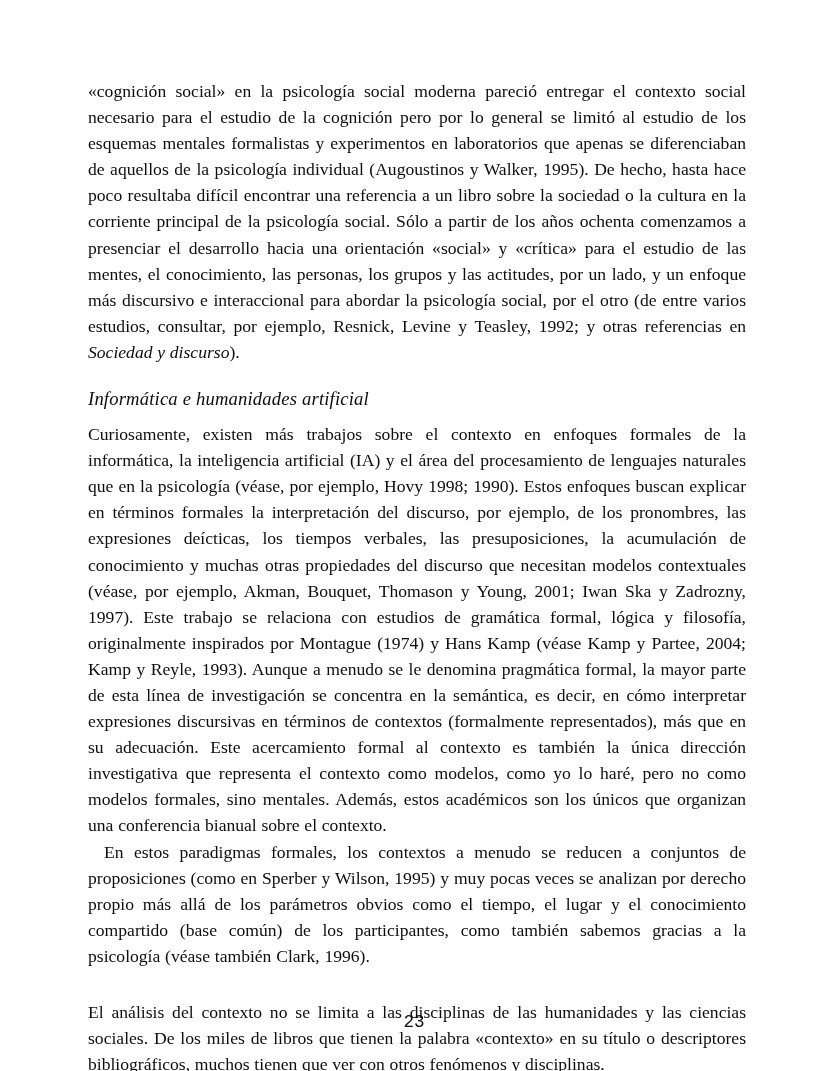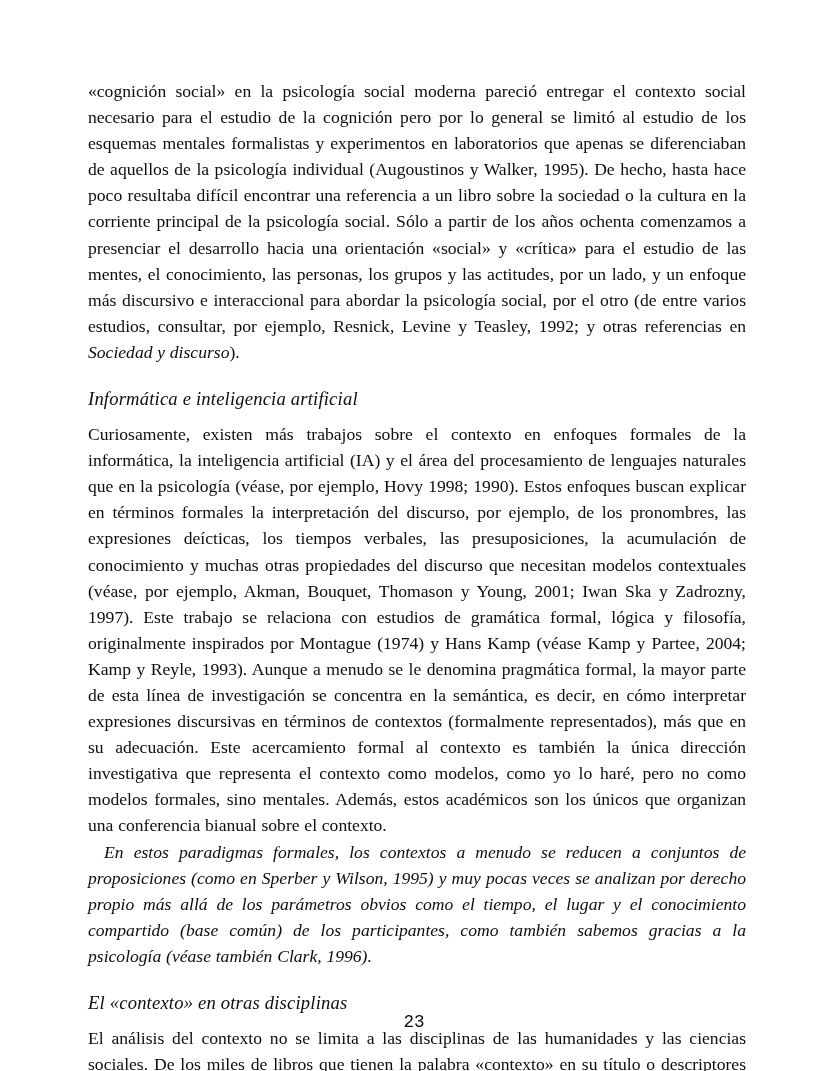--- a/index.html
+++ b/index.html
@@ -33,21 +33,20 @@
     margin: 0;
     font-size: 17.6px;
     line-height: 26.1px;
     text-align: justify;
     text-justify: inter-word;
     hyphens: none;
     word-spacing: 0.02em;
   }
   p.body-par.indented {
     text-indent: 16px;
-    font-style: italic;
   }
   h2.section-heading {
     margin: 0;
     font-size: 18.6px;
     line-height: 26px;
     font-style: italic;
     font-weight: normal;
     text-align: left;
     letter-spacing: 0.01em;
   }
@@ -71,31 +70,30 @@
 <body>
 
 <div class="page">
 
   <div class="text-column">
 
     <p class="body-par"><span>«cognición social» en la psicología social moderna pareció entregar el contexto social necesario para el estudio de la cognición pero por lo general se limitó al estudio de los esquemas mentales formalistas y experimentos en laboratorios que apenas se diferenciaban de aquellos de la psicología individual (Augoustinos y Walker, 1995). De hecho, hasta hace poco resultaba difícil encontrar una referencia a un libro sobre la sociedad o la cultura en la corriente principal de la psicología social. Sólo a partir de los años ochenta comenzamos a presenciar el desarrollo hacia una orientación «social» y «crítica» para el estudio de las mentes, el conocimiento, las personas, los grupos y las actitudes, por un lado, y un enfoque más discursivo e interaccional para abordar la psicología social, por el otro (de entre varios estudios, consultar, por ejemplo, Resnick, Levine y Teasley, 1992; y otras referencias en </span><span class="italic-title">Sociedad y discurso</span><span>).</span></p>
 
     <div class="gap-before-heading"></div>
 
-    <h2 class="section-heading">Informática e inteligencia artificial</h2>
+    <h2 class="section-heading">Informática e humanidades artificial</h2>
 
     <div class="gap-after-heading"></div>
 
     <p class="body-par">Curiosamente, existen más trabajos sobre el contexto en enfoques formales de la informática, la inteligencia artificial (IA) y el área del procesamiento de lenguajes naturales que en la psicología (véase, por ejemplo, Hovy 1998; 1990). Estos enfoques buscan explicar en términos formales la interpretación del discurso, por ejemplo, de los pronombres, las expresiones deícticas, los tiempos verbales, las presuposiciones, la acumulación de conocimiento y muchas otras propiedades del discurso que necesitan modelos contextuales (véase, por ejemplo, Akman, Bouquet, Thomason y Young, 2001; Iwan Ska y Zadrozny, 1997). Este trabajo se relaciona con estudios de gramática formal, lógica y filosofía, originalmente inspirados por Montague (1974) y Hans Kamp (véase Kamp y Partee, 2004; Kamp y Reyle, 1993). Aunque a menudo se le denomina pragmática formal, la mayor parte de esta línea de investigación se concentra en la semántica, es decir, en cómo interpretar expresiones discursivas en términos de contextos (formalmente representados), más que en su adecuación. Este acercamiento formal al contexto es también la única dirección investigativa que representa el contexto como modelos, como yo lo haré, pero no como modelos formales, sino mentales. Además, estos académicos son los únicos que organizan una conferencia bianual sobre el contexto.</p>
 
     <p class="body-par indented">En estos paradigmas formales, los contextos a menudo se reducen a conjuntos de proposiciones (como en Sperber y Wilson, 1995) y muy pocas veces se analizan por derecho propio más allá de los parámetros obvios como el tiempo, el lugar y el conocimiento compartido (base común) de los participantes, como también sabemos gracias a la psicología (véase también Clark, 1996).</p>
 
     <div class="gap-before-heading"></div>
 
-    <h2 class="section-heading">El «contexto» en otras disciplinas</h2>
 
     <div class="gap-after-heading"></div>
 
     <p class="body-par">El análisis del contexto no se limita a las disciplinas de las humanidades y las ciencias sociales. De los miles de libros que tienen la palabra «contexto» en su título o descriptores bibliográficos, muchos tienen que ver con otros fenómenos y disciplinas.</p>
 
   </div>
 
   <div class="page-number">23</div>
 
 </div>

